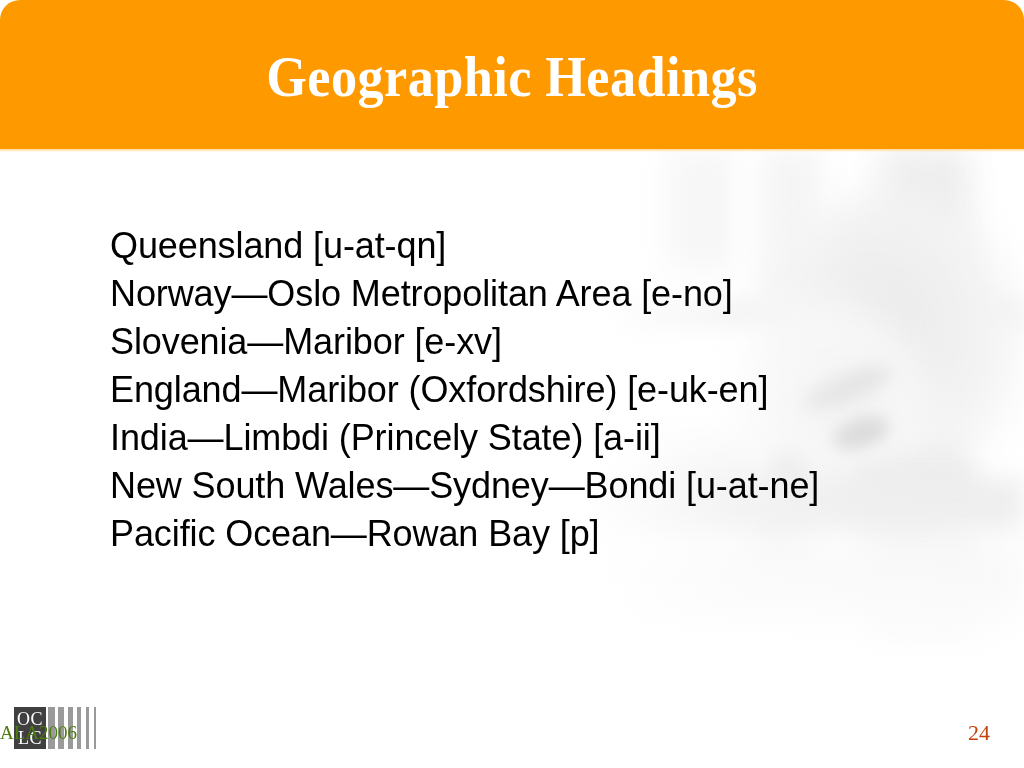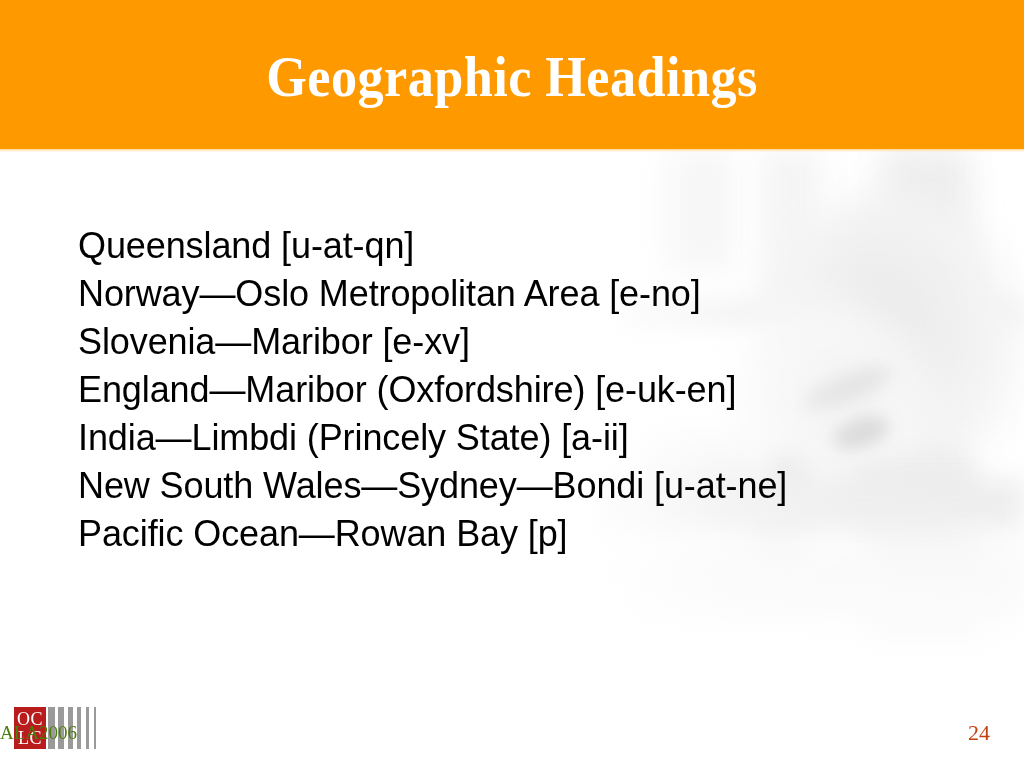--- a/index.html
+++ b/index.html
@@ -8,20 +8,21 @@
     padding: 0;
     background: #ffffff;
   }
   #slide {
     position: relative;
     width: 1024px;
     height: 768px;
     overflow: hidden;
     background: #ffffff;
     font-family: "Liberation Sans", sans-serif;
+    border-radius: 20px;
   }
 
   
   #photo-layer {
     position: absolute;
     left: 0;
     top: 150px;
     width: 1024px;
     height: 618px;
     overflow: hidden;
@@ -133,36 +134,37 @@
     top: 222px;
     width: 880px;
   }
   .body-line {
     font-family: "Liberation Sans", sans-serif;
     font-size: 36px;
     line-height: 48px;
     color: #000000;
     white-space: nowrap;
     letter-spacing: -0.1px;
+    margin-left: 32px;
   }
 
   
   #oclc-logo {
     position: absolute;
     left: 14px;
     top: 707px;
     width: 82px;
     height: 42px;
     display: flex;
     align-items: stretch;
   }
   #oclc-mark {
     width: 41px;
     height: 42px;
-    background: #b91c1c;
+    background: #404040;
     display: flex;
     flex-direction: column;
     align-items: center;
     justify-content: center;
     line-height: 1;
   }
   .oclc-row {
     color: #ffffff;
     font-family: "Liberation Serif", "DejaVu Serif", serif;
     font-size: 18px;

